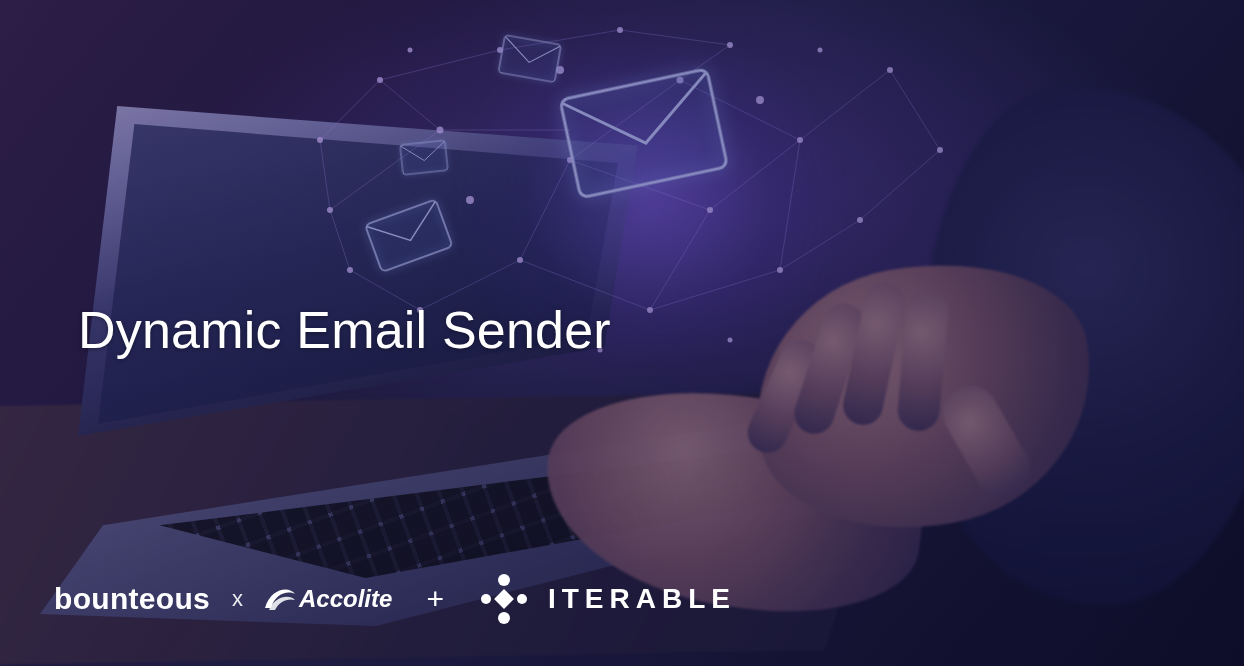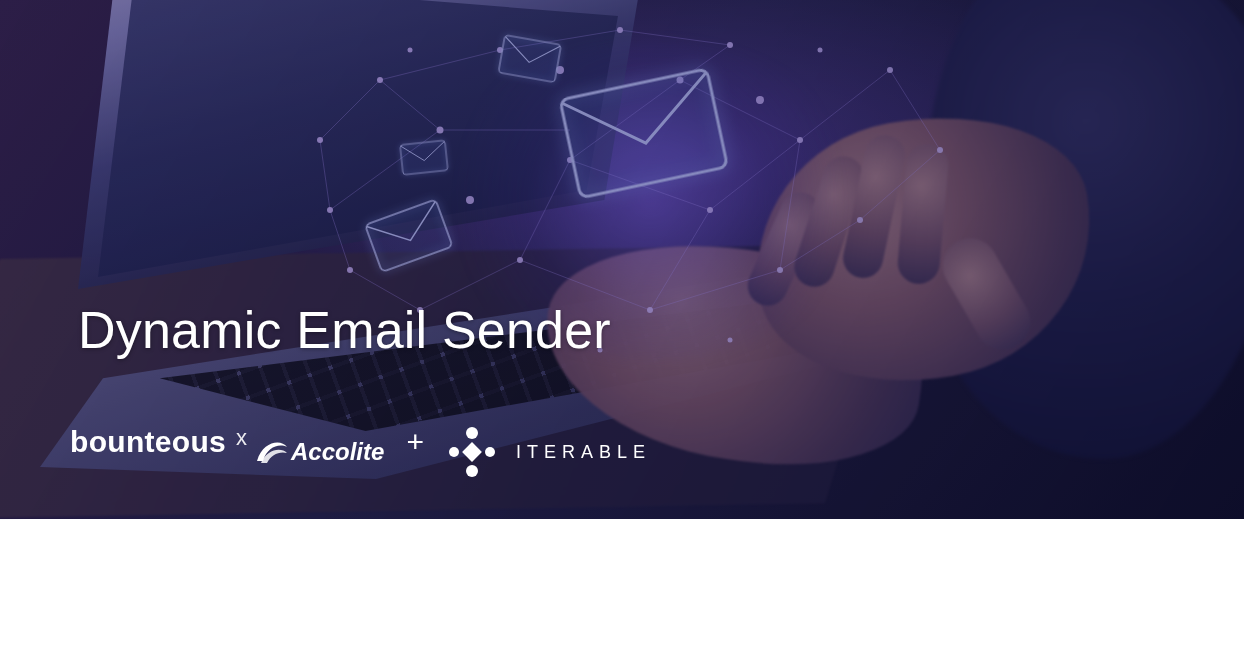--- a/index.html
+++ b/index.html
@@ -1,16 +1,16 @@
 <!DOCTYPE html>
 <html><head>
 <meta charset="utf-8">
 <style>
   html,body{margin:0;padding:0;width:1244px;height:666px;overflow:hidden;font-family:'Segoe UI',Arial,Helvetica,sans-serif;}
-  .stage{position:relative;width:1244px;height:519px;background:
+  .stage{position:relative;width:1244px;height:666px;background:
     radial-gradient(ellipse 60% 55% at 55% 30%, rgba(120,90,200,.55) 0%, rgba(60,40,120,.0) 70%),
     linear-gradient(130deg,#3a2a55 0%,#2d2350 25%,#2a2a55 45%,#25244f 60%,#1d1c42 80%,#15153a 100%);
   }
   
   .desk{position:absolute;left:-80px;bottom:0;width:900px;height:260px;
     background:linear-gradient(100deg,#4a3b52 0%,#3b3150 40%,#2f2a4d 70%,#2a264d 100%);
     transform:skewX(-18deg) rotate(-1deg);transform-origin:left bottom;filter:blur(1px);opacity:.9;}
   
   .laptop{position:absolute;left:40px;bottom:40px;width:1050px;height:450px;}
   .lap-base{position:absolute;left:0;bottom:0;width:1050px;height:240px;}
@@ -44,28 +44,28 @@
   .net line{stroke:rgba(190,170,255,.35);stroke-width:1;}
   .net circle.d{fill:rgba(220,205,255,.9);}
   .net .env{stroke:#cfe0ff;stroke-width:3;fill:rgba(80,120,220,.08);filter:drop-shadow(0 0 8px rgba(150,190,255,.9));}
   .net .env-flap{stroke:#cfe0ff;stroke-width:3;fill:none;}
   
   .tint{position:absolute;inset:0;background:linear-gradient(120deg,rgba(80,40,130,.35),rgba(30,30,90,.45));mix-blend-mode:multiply;}
   .glow{position:absolute;left:430px;top:40px;width:440px;height:320px;border-radius:50%;background:radial-gradient(circle,rgba(150,120,255,.45) 0%,rgba(80,60,180,.15) 45%,rgba(0,0,0,0) 72%);filter:blur(6px);}
   
   .headline{position:absolute;left:78px;top:300px;color:#fff;font-size:52px;font-weight:300;letter-spacing:.2px;text-shadow:0 1px 4px rgba(0,0,0,.35);}
   
-  .logos{position:absolute;left:70px;bottom:40px;height:54px;display:flex;gap:14px;color:#fff;}
+  .logos{position:absolute;left:54px;bottom:40px;height:54px;display:flex;align-items:center;gap:26px;color:#fff;}
   .bounteous{font-weight:800;font-size:30px;letter-spacing:.3px;}
   .xmark{font-size:22px;font-weight:300;opacity:.9;margin:0 -6px 0 -4px;}
   .accolite{display:flex;align-items:center;font-weight:700;font-size:24px;font-style:italic;}
   .accolite svg{margin-right:2px;}
   .plus{font-size:30px;font-weight:300;margin:0 8px;}
   .iterable{display:flex;align-items:center;gap:18px;}
-  .iterable .word{font-size:18px;font-weight:400;letter-spacing:6px;}
+  .iterable .word{font-size:28px;font-weight:700;letter-spacing:6px;}
 </style>
 </head>
 <body>
 
 <div class="stage">
 
   <div class="desk"></div>
 
   <div class="laptop">
     <div class="lap-screen"></div>

